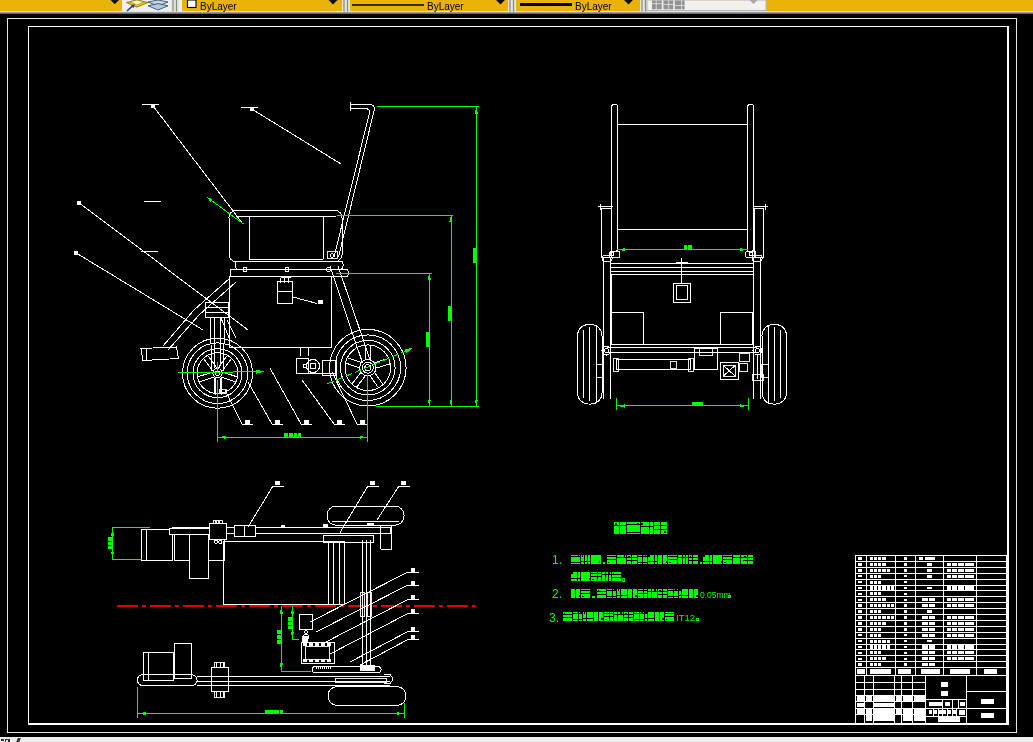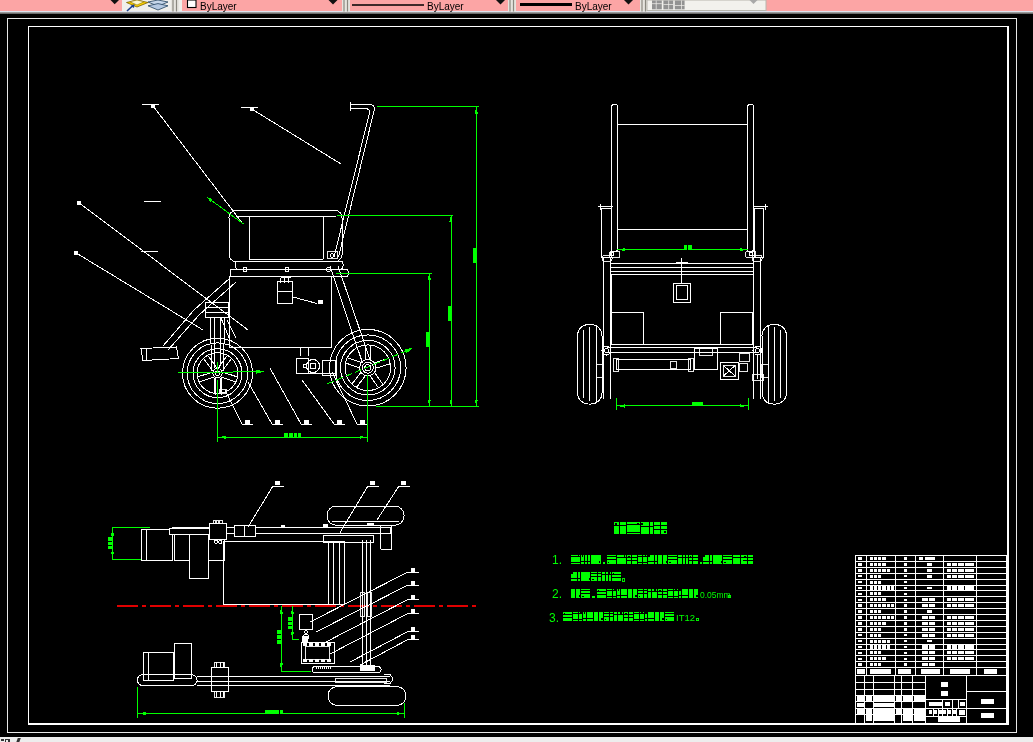--- a/index.html
+++ b/index.html
@@ -1,15 +1,15 @@
 <!DOCTYPE html>
 <html><head><meta charset="utf-8"><title>d</title><style>
 *{margin:0;padding:0;box-sizing:border-box}
 html,body{width:1033px;height:742px;background:#000;overflow:hidden;position:relative;font-family:"Liberation Sans",sans-serif}
-#tb{position:absolute;top:0;left:0;width:1033px;height:14px;background:#fca5a5}
+#tb{position:absolute;top:0;left:0;width:1033px;height:14px;background:#eab308}
 #sb{position:absolute;top:737px;left:0;width:1033px;height:5px;background:#ededed}
 svg{position:absolute;top:0;left:0}
 </style></head><body>
 <svg width="1033" height="742" viewBox="0 0 1033 742" shape-rendering="crispEdges">
 <rect x="0" y="14" width="1033" height="723" fill="#000"></rect>
 <rect x="7.5" y="18" width="1008.5" height="714.5" fill="none" stroke="#e8e8e8" stroke-width="1.0"></rect>
 <rect x="28.5" y="26.5" width="979.5" height="697.5" fill="none" stroke="#fff" stroke-width="1.4"></rect>
 <path d="M351,104 L368,104 Q375.5,104 374,111 L338.5,257" stroke="#fff" stroke-width="1" fill="none"></path>
 <path d="M351,108.5 L365,108.5 Q370.5,109 369.5,113 L334,257" stroke="#fff" stroke-width="1" fill="none"></path>
 <line x1="350.5" y1="101.5" x2="350.5" y2="110.5" stroke="#fff" stroke-width="1.0"></line>

